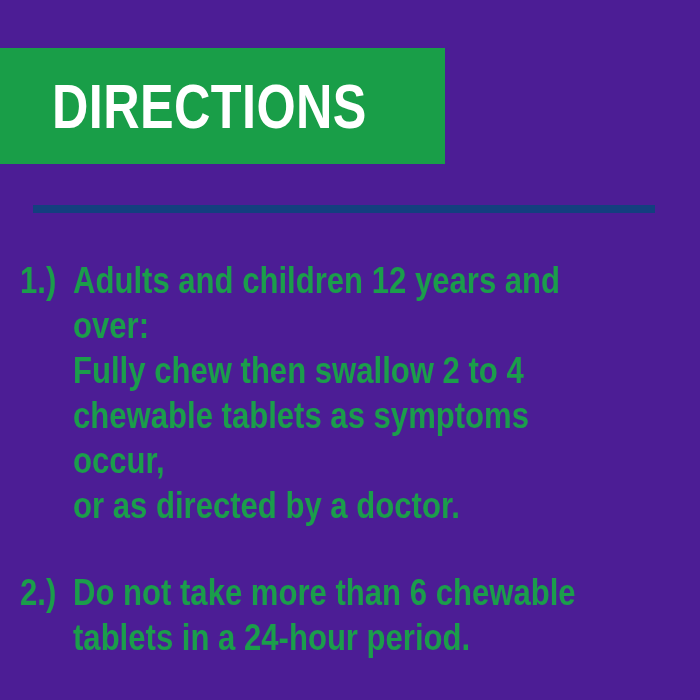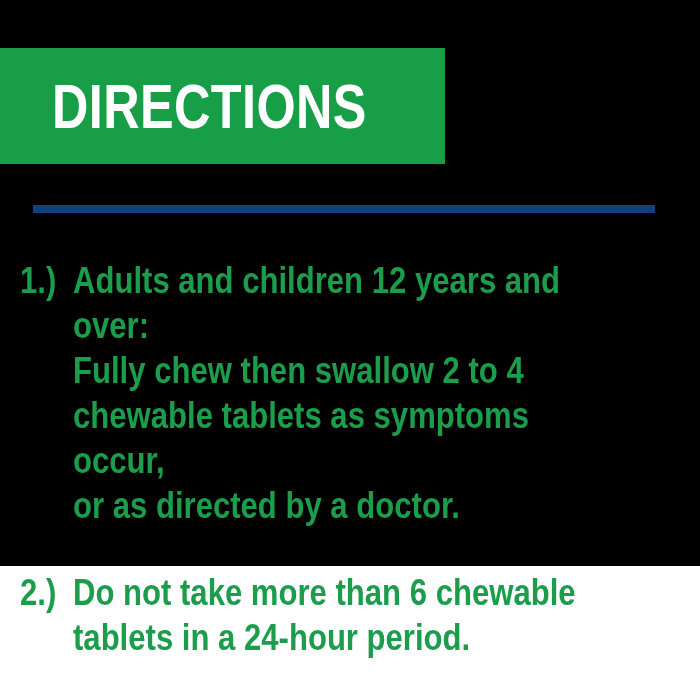--- a/index.html
+++ b/index.html
@@ -10,22 +10,22 @@
     width: 700px;
     height: 700px;
     background: #ffffff;
     font-family: "Liberation Sans", sans-serif;
     overflow: hidden;
   }
 
   .page {
     position: relative;
     width: 700px;
-    height: 566px;
-    background: #000000;
+    height: 700px;
+    background: #4c1d95;
   }
 
   
   .header-banner {
     position: absolute;
     left: 0px;
     top: 48px;
     width: 445px;
     height: 116px;
     background: #199E48;

